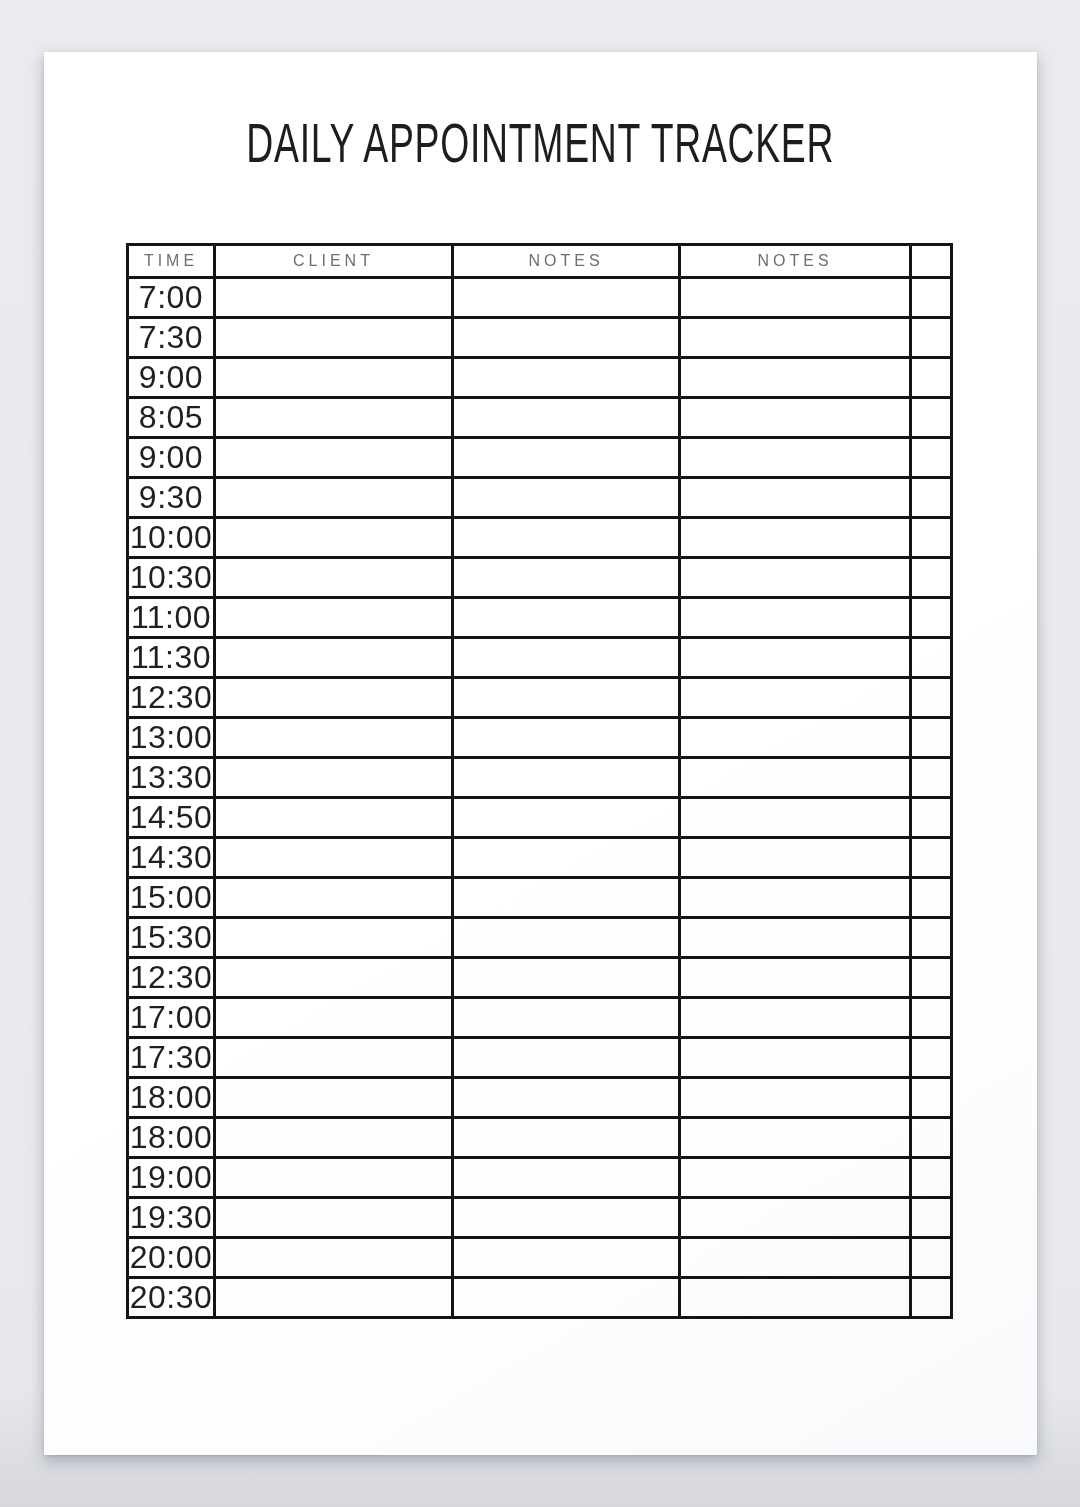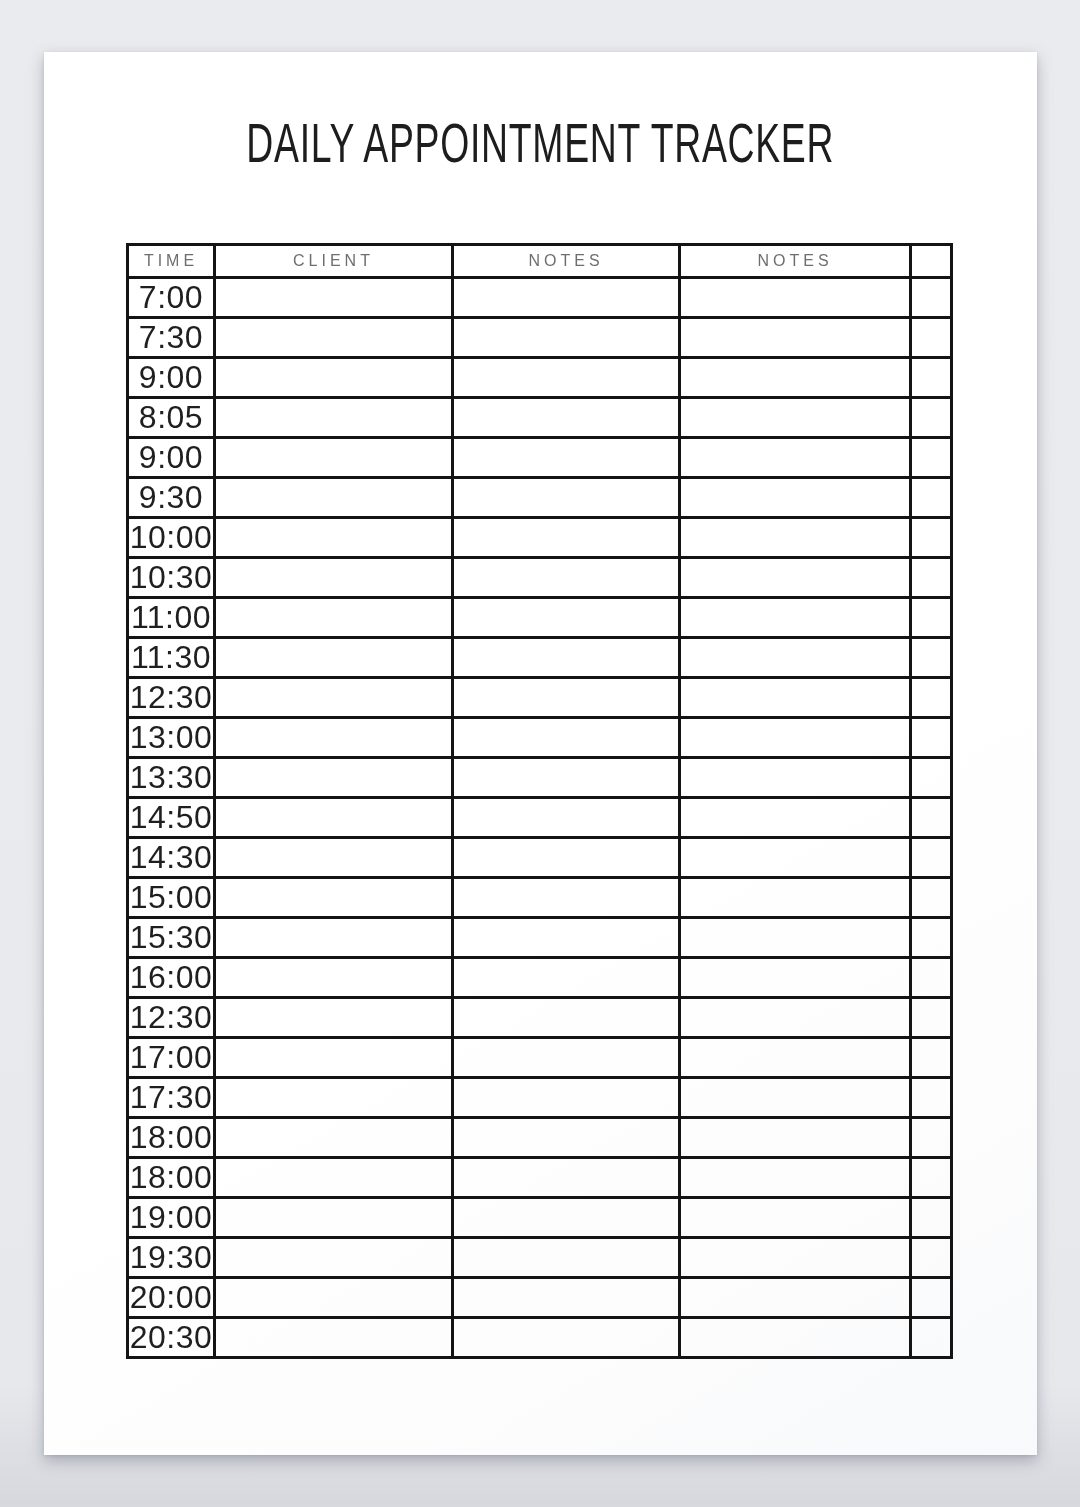--- a/index.html
+++ b/index.html
@@ -235,27 +235,20 @@
   </tr>
 
   <tr>
     <td class="time-cell">15:30</td>
     <td></td>
     <td></td>
     <td></td>
     <td></td>
   </tr>
 
-  <tr>
-    <td class="time-cell">16:00</td>
-    <td></td>
-    <td></td>
-    <td></td>
-    <td></td>
-  </tr>
 
   <tr>
     <td class="time-cell">12:30</td>
     <td></td>
     <td></td>
     <td></td>
     <td></td>
   </tr>
 
   <tr>

